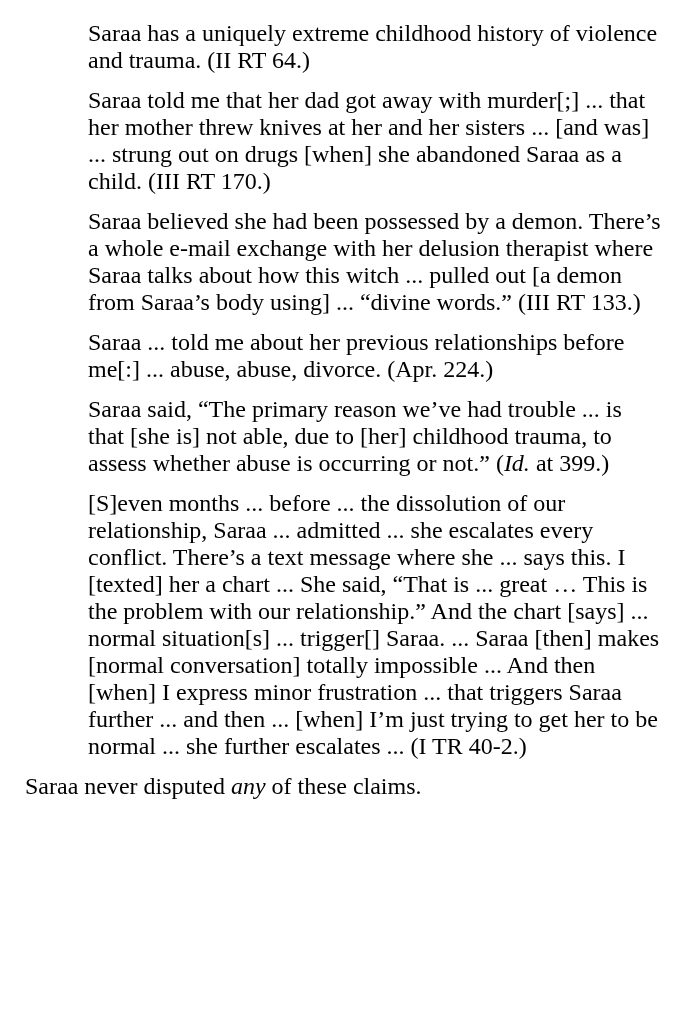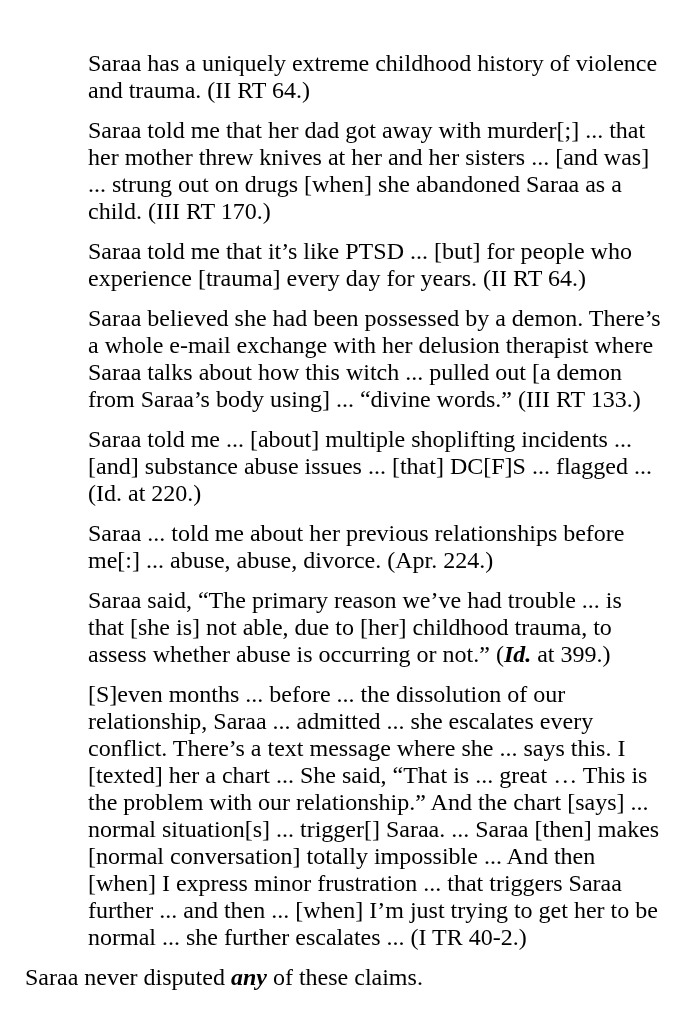--- a/index.html
+++ b/index.html
@@ -15,58 +15,54 @@
     font-size: 24px;
     line-height: 27px;
     color: #000000;
   }
   .page {
     box-sizing: border-box;
     width: 688px;
     height: 936px;
     padding-top: 20px;
     position: relative;
-    margin-top: 30px;
   }
   .quotes {
     margin-left: 88px;
     width: 574px;
   }
   p.quote {
     margin: 0 0 13px 0;
     padding: 0;
     text-align: left;
   }
   p.closing {
     margin: 13px 0 0 25px;
     width: 645px;
     padding: 0;
   }
   em {
     font-style: italic;
-    font-weight: bold;
   }
 </style>
 </head>
 <body>
 
 <div class="page">
 
   <section class="quotes">
 
     <p class="quote"><span>Saraa has a uniquely extreme childhood history of violence and trauma. (II RT 64.)</span></p>
 
     <p class="quote"><span>Saraa told me that her dad got away with murder[;] ... that her mother threw knives at her and her sisters ... [and was] ... strung out on drugs [when] she abandoned Saraa as a child. (III RT 170.)</span></p>
 
 
-    <p class="quote"><span>Saraa told me that it’s like PTSD ... [but] for people who experience [trauma] every day for years. (II RT 64.)</span></p>
 
     <p class="quote"><span>Saraa believed she had been possessed by a demon. There’s a whole e-mail exchange with her delusion therapist where Saraa talks about how this witch ... pulled out [a demon from Saraa’s body using] ... “divine words.” (III RT 133.)</span></p>
 
-    <p class="quote"><span>Saraa told me ... [about] multiple shoplifting incidents ... [and] substance abuse issues ... [that] DC[F]S ... flagged ... (Id. at 220.)</span></p>
 
     <p class="quote"><span>Saraa ... told me about her previous relationships before me[:] ... abuse, abuse, divorce. (Apr. 224.)</span></p>
 
     <p class="quote"><span>Saraa said, “The primary reason we’ve had trouble ... is that [she is] not able, due to [her] childhood trauma, to assess whether abuse is occurring or not.” (</span><em>Id.</em><span> at 399.)</span></p>
 
     <p class="quote"><span>[S]even months ... before ... the dissolution of our relationship, Saraa ... admitted ... she escalates every conflict. There’s a text message where she ... says this. I [texted] her a chart ... She said, “That is ... great … This is the problem with our relationship.” And the chart [says] ... normal situation[s] ... trigger[] Saraa. ... Saraa [then] makes [normal conversation] totally impossible ... And then [when] I express minor frustration ... that triggers Saraa further ... and then ... [when] I’m just trying to get her to be normal ... she further escalates ... (I TR 40-2.)</span></p>
 
   </section>
 
   <p class="closing"><span>Saraa never disputed </span><em>any</em><span> of these claims.</span></p>

